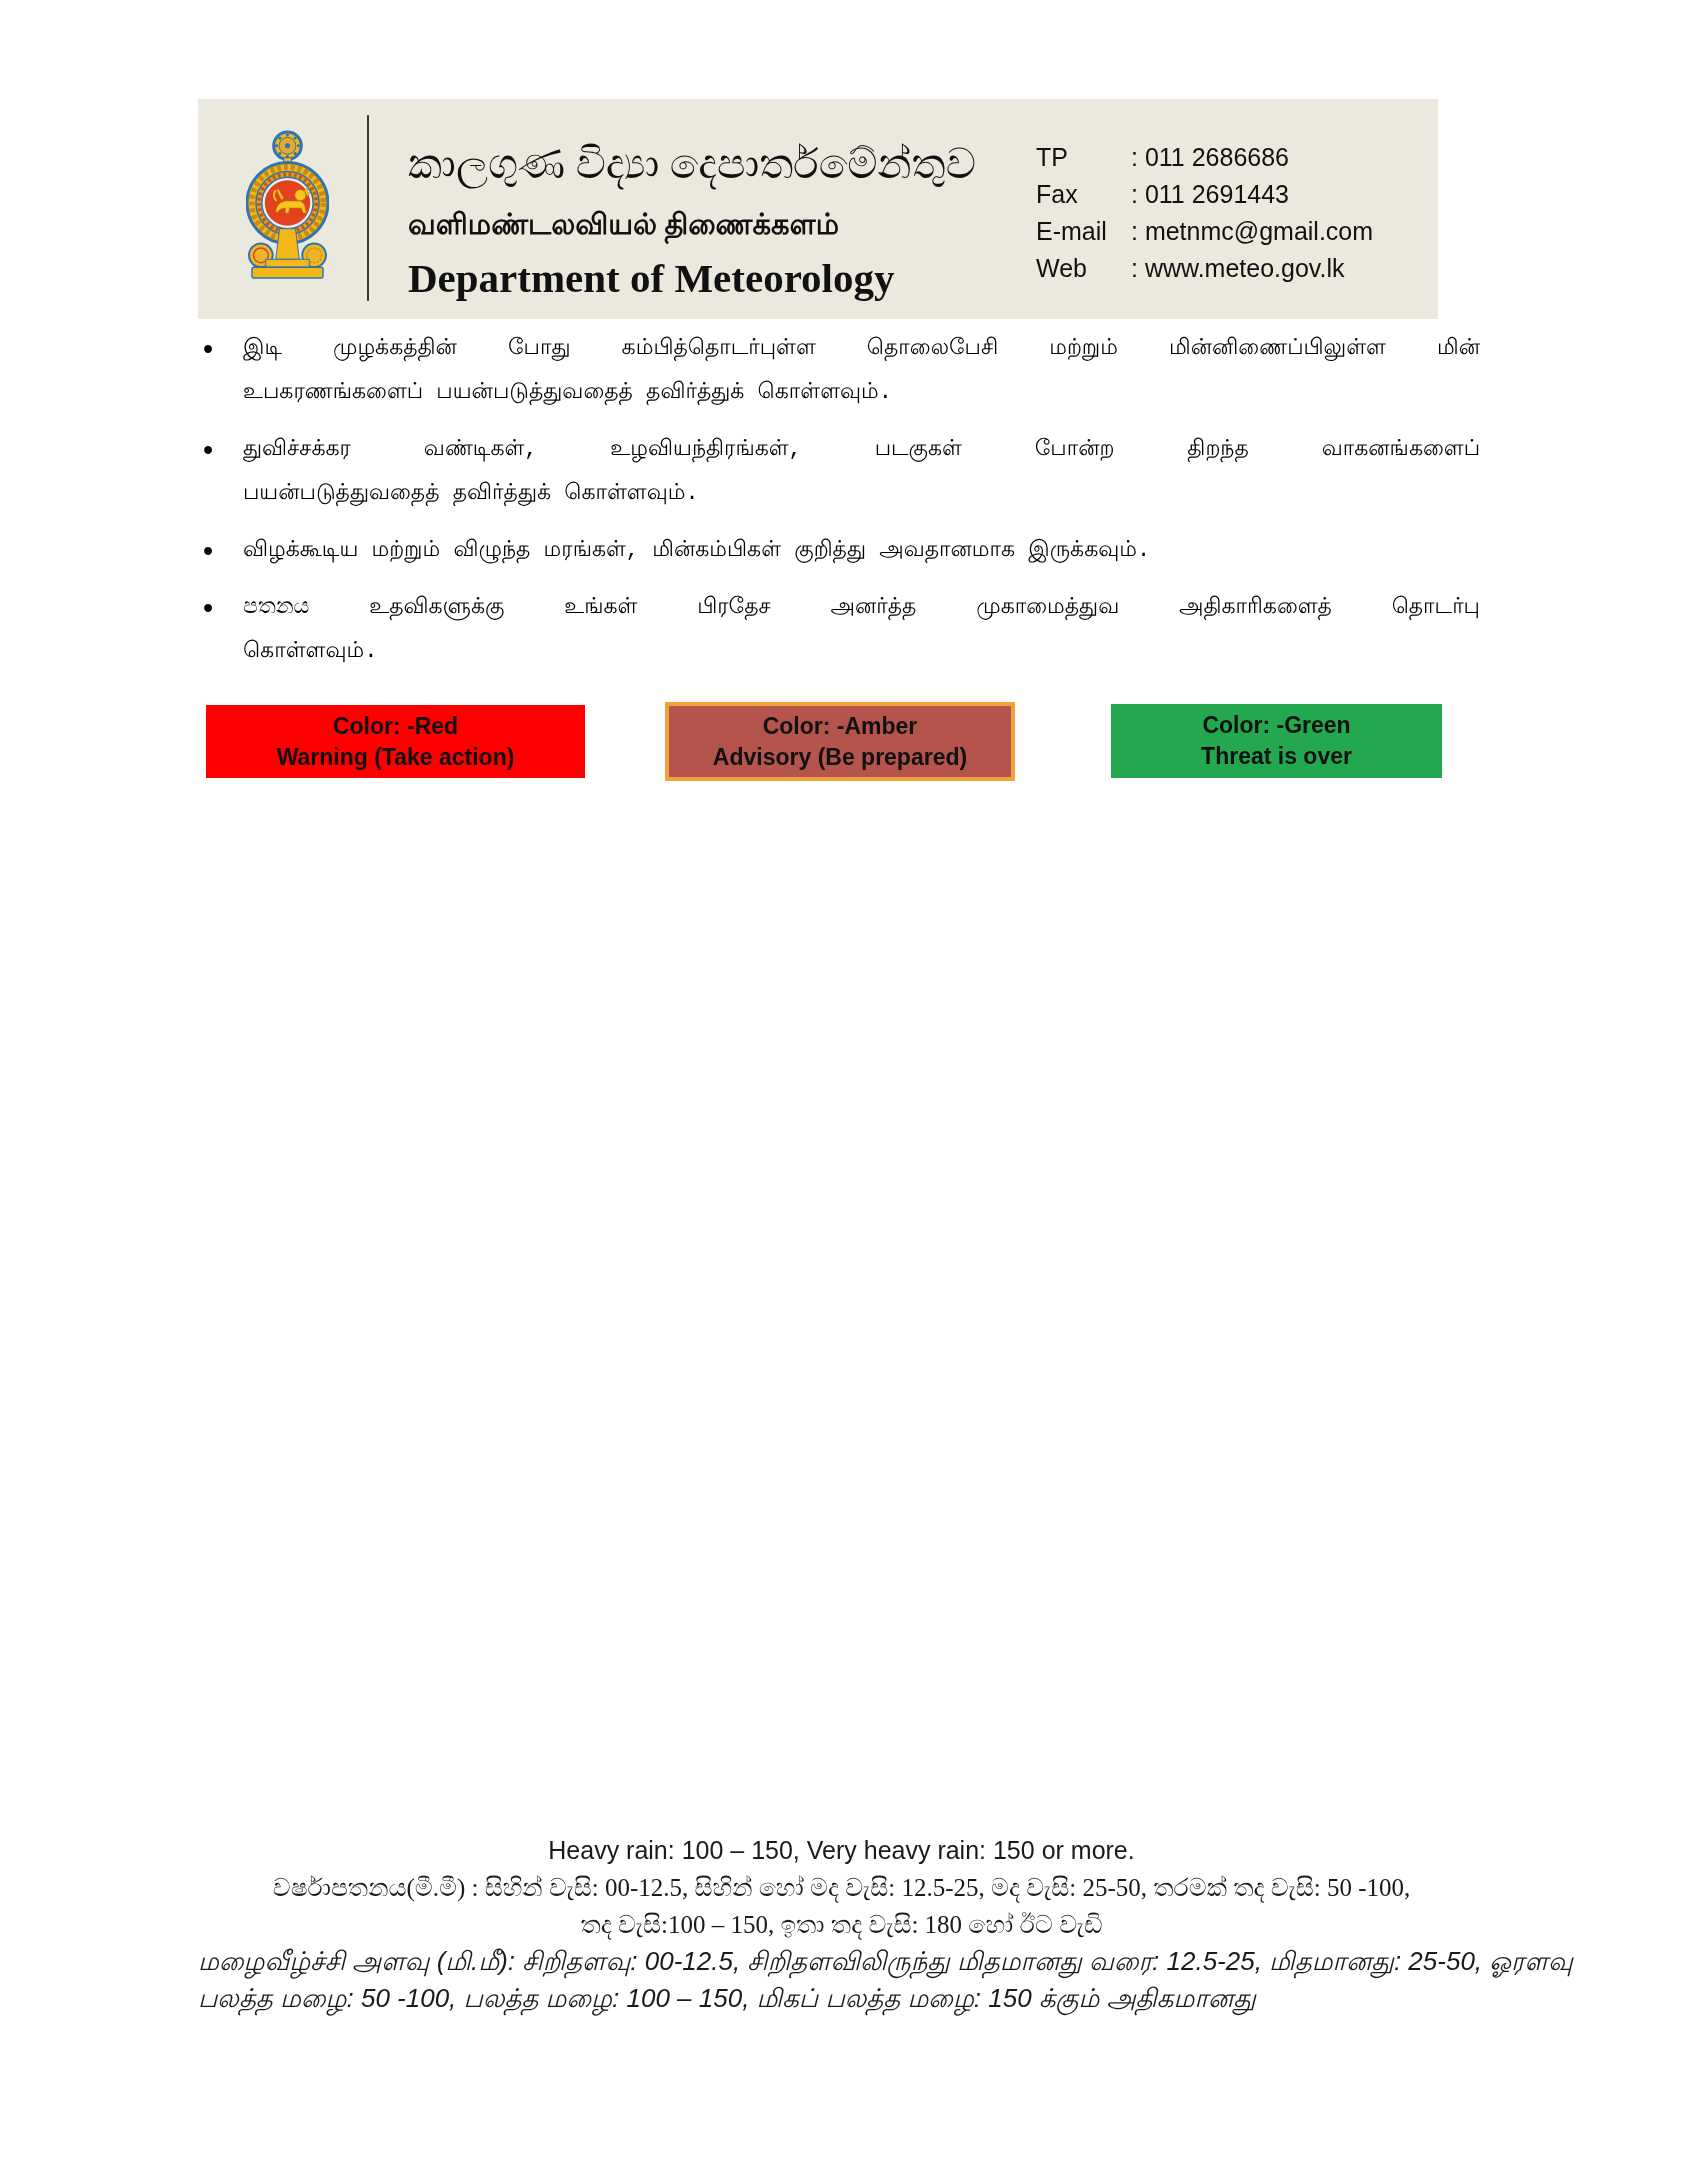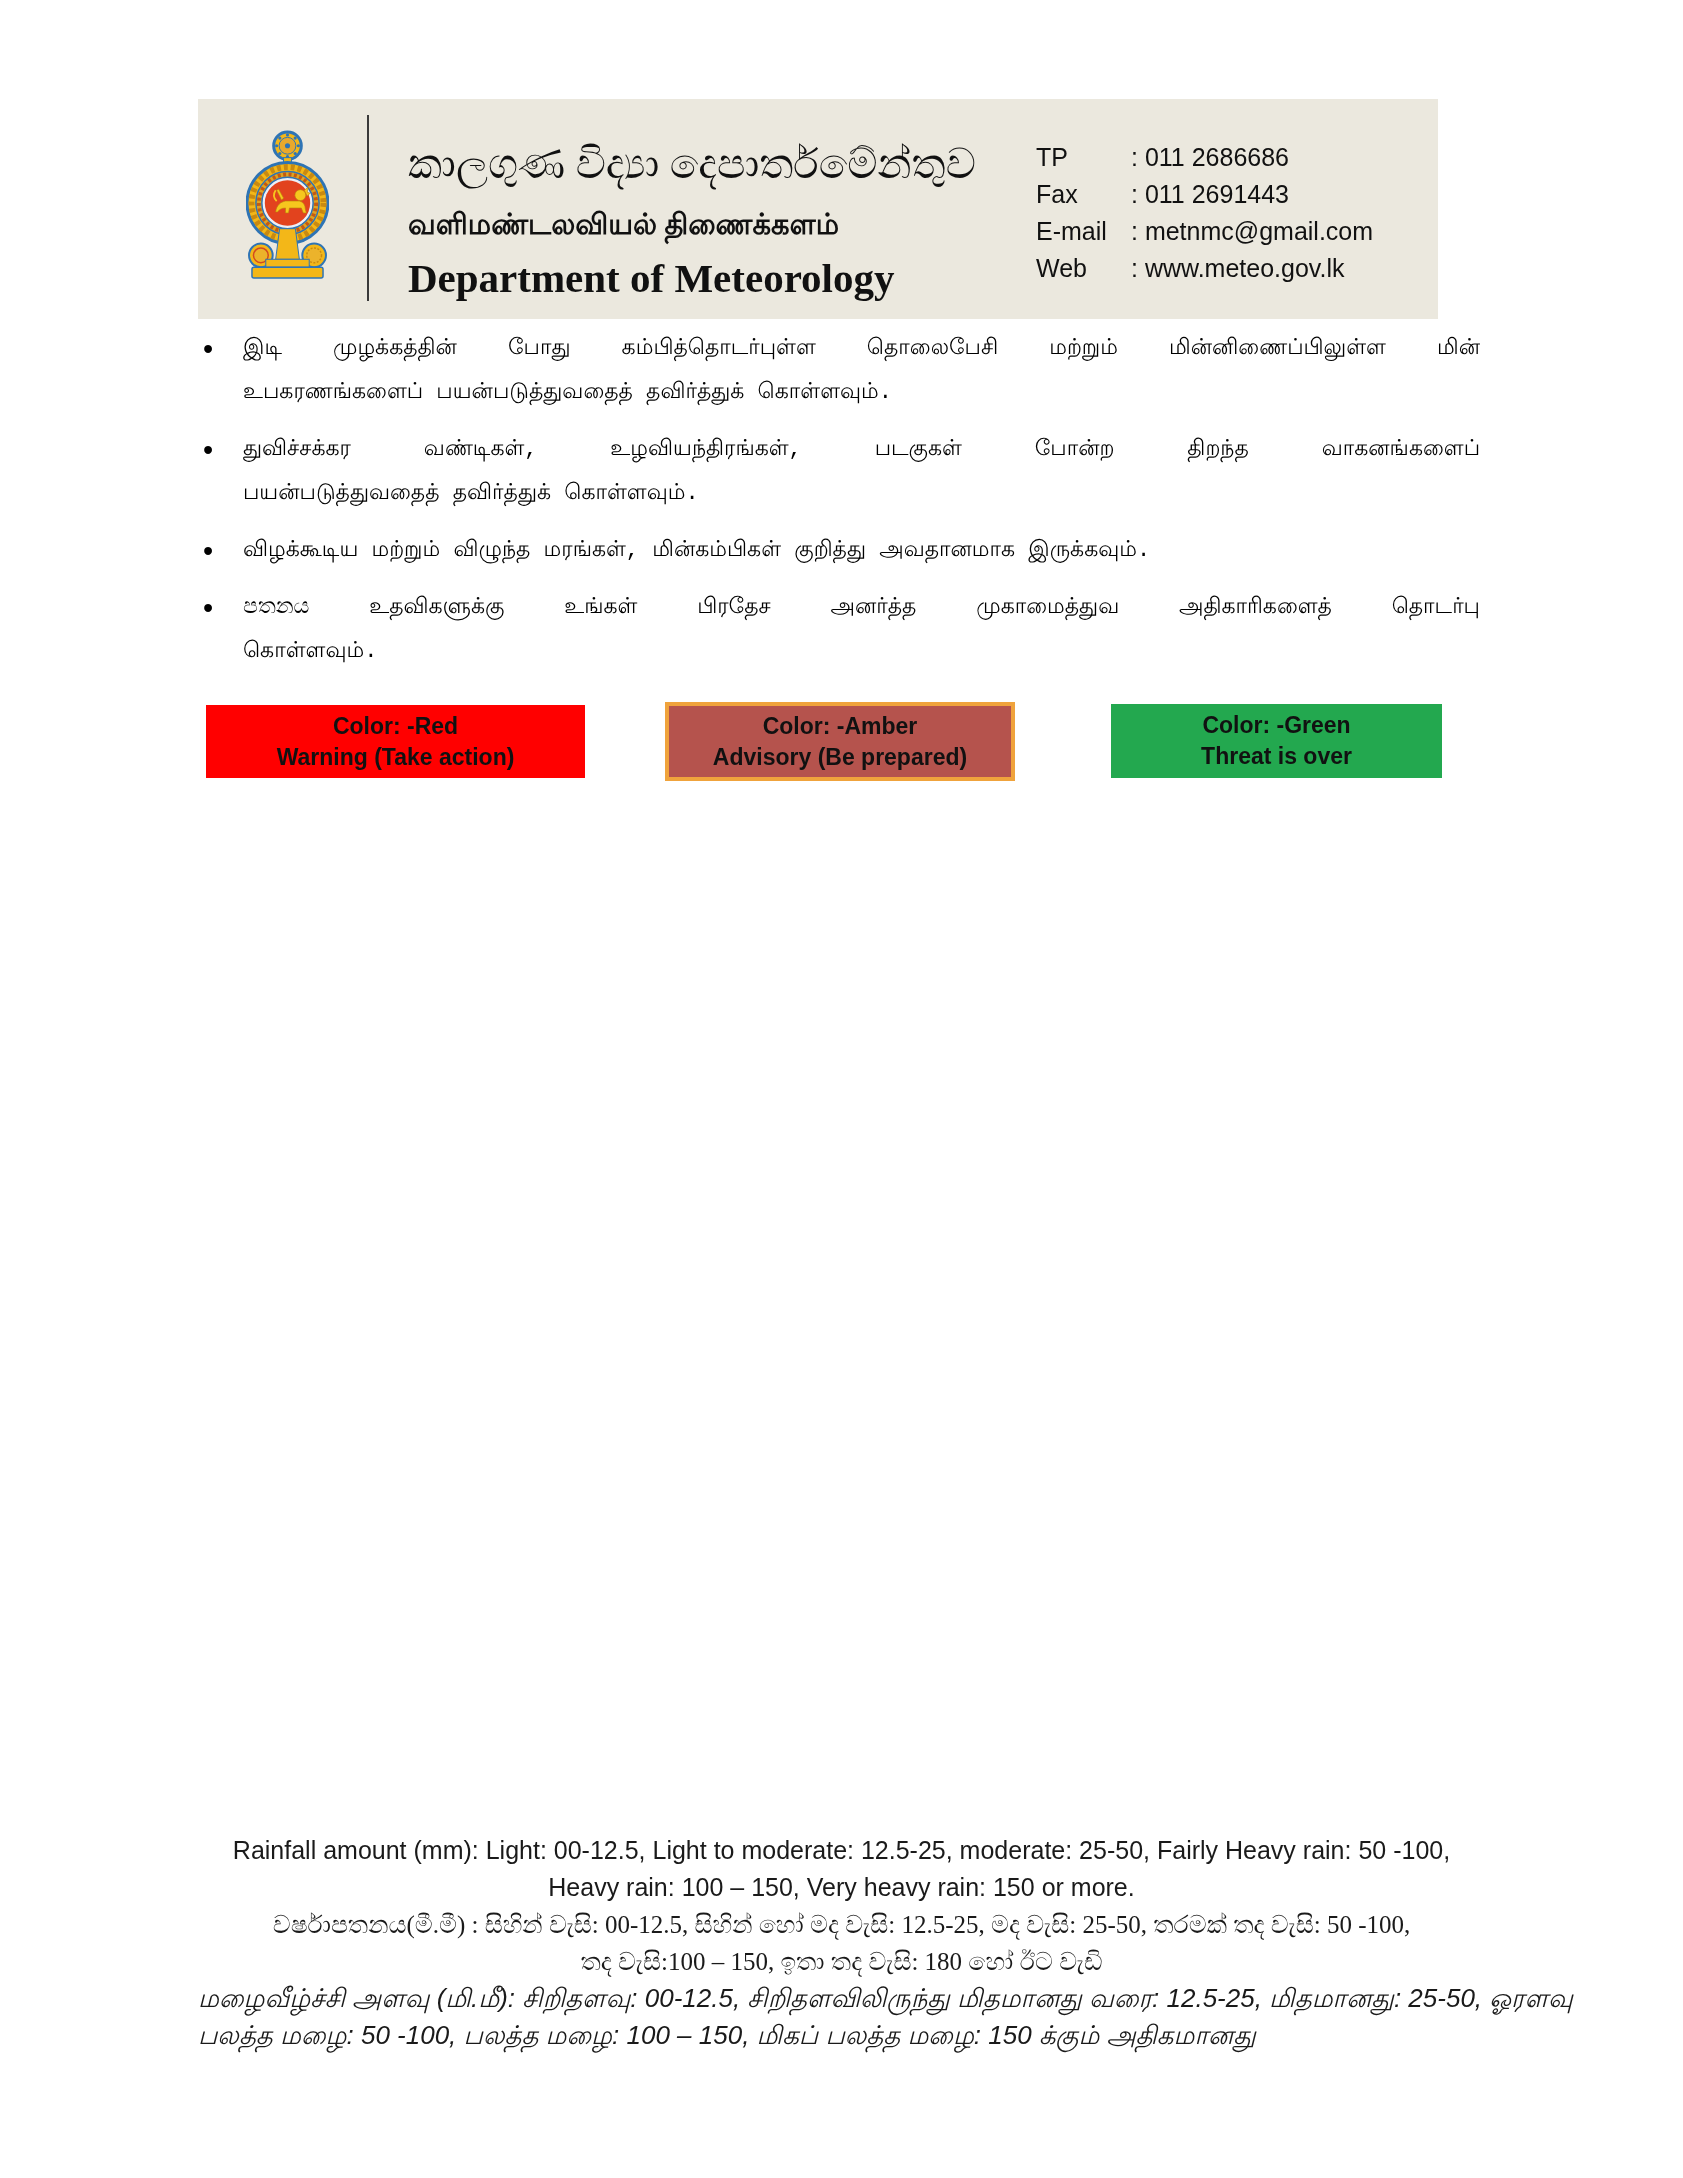--- a/index.html
+++ b/index.html
@@ -147,21 +147,20 @@
   <div class="alert alert-amber">
     <div>Color: -Amber</div>
     <div>Advisory (Be prepared)</div>
   </div>
   <div class="alert alert-green">
     <div>Color: -Green</div>
     <div>Threat is over</div>
   </div>
 
   <div class="legend">
-    <div class="lline len">Rainfall amount (mm): Light: 00-12.5, Light to moderate: 12.5-25, moderate: 25-50, Fairly Heavy rain: 50 -100,</div>
     <div class="lline len">Heavy rain: 100 – 150, Very heavy rain: 150 or more.</div>
     <div class="lline lsi">වර්ෂාපතනය(මී.මී) : සිහින් වැසි: 00-12.5, සිහින් හෝ මද වැසි: 12.5-25, මද වැසි: 25-50, තරමක් තද වැසි: 50 -100,</div>
     <div class="lline lsi">තද වැසි:100 – 150, ඉතා තද වැසි: 180 හෝ ඊට වැඩි</div>
     <div class="lline lta">மழைவீழ்ச்சி அளவு (மி.மீ): சிறிதளவு: 00-12.5, சிறிதளவிலிருந்து மிதமானது வரை: 12.5-25, மிதமானது: 25-50, ஓரளவு</div>
     <div class="lline lta">பலத்த மழை: 50 -100, பலத்த மழை: 100 – 150, மிகப் பலத்த மழை: 150 க்கும் அதிகமானது</div>
   </div>
 
 </div>
 
 

